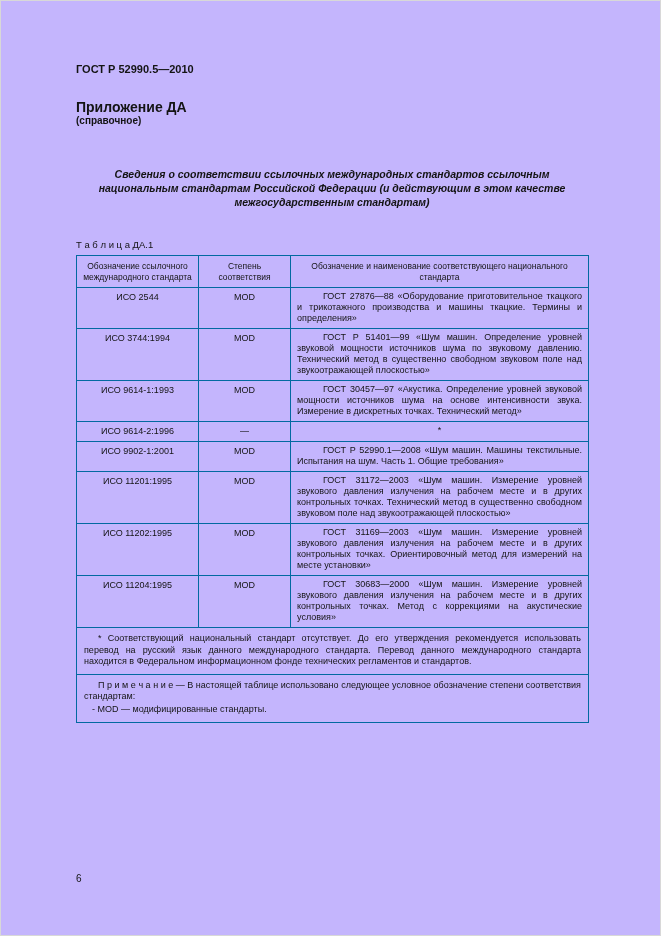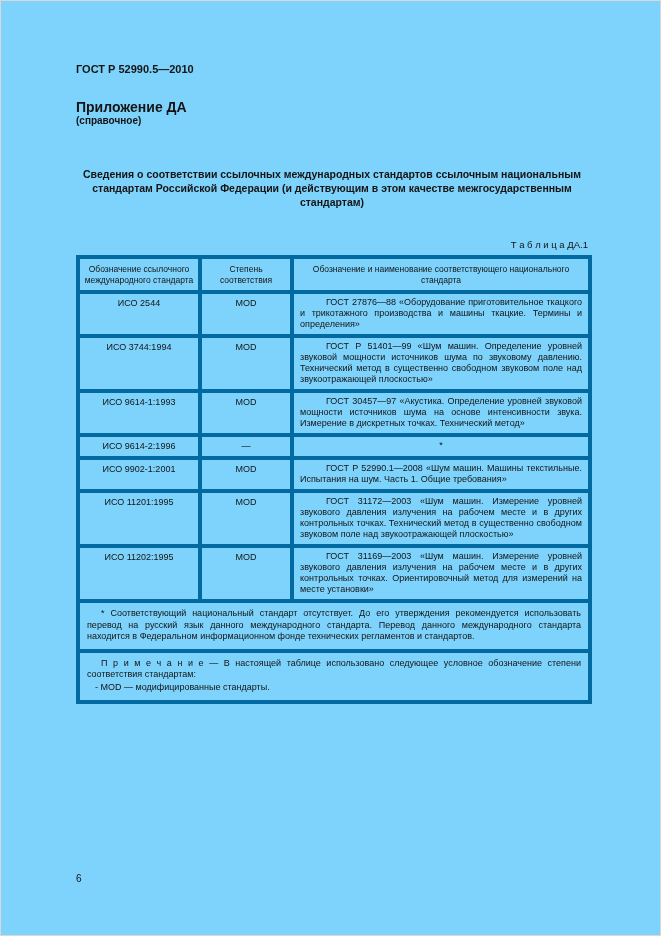--- a/index.html
+++ b/index.html
@@ -1,39 +1,40 @@
 <!DOCTYPE html>
 <html><head>
 <meta charset="utf-8">
 <style>
   * { margin:0; padding:0; box-sizing:border-box; }
   html,body { background:#f2f2f2; }
   .page {
     position:relative;
     width:661px; height:936px;
     margin:0 auto;
-    background:#7dd3fc;
+    background:#c4b5fd;
     border:1px solid #d8d8d8;
     font-family:"Liberation Sans", sans-serif;
     color:#141414;
   }
   .content { position:absolute; left:75px; top:0; width:512px; }
   .doc-number { padding-top:62px; font-size:11px; font-weight:bold; }
   .appendix-title { margin-top:26px; font-size:14px; font-weight:bold; line-height:13px; }
   .appendix-subtitle { text-align:left; font-size:10px; font-weight:bold; line-height:13px; }
   .section-title {
     margin-top:40px; text-align:center; font-size:10.5px; font-weight:bold; line-height:14px;
     padding:0 6px;
+    font-style:italic;
   }
-  .table-caption { margin-top:30px; font-size:9.5px;text-align:right; }
+  .table-caption { margin-top:30px; font-size:9.5px; }
   table.std { margin-top:5px; width:512px; border-collapse:collapse; font-size:9px; line-height:11px; table-layout:fixed; }
   table.std col.w1 { width:122px; }
   table.std col.w2 { width:92px; }
   table.std col.w3 { width:298px; }
-  .std th, .std td { border:4px solid #0369a1; vertical-align:top; }
+  .std th, .std td { border:1px solid #0369a1; vertical-align:top; }
   .std th {
     font-weight:normal; font-size:8.5px; line-height:10.5px;
     text-align:center; vertical-align:middle; padding:5px 4px;
   }
   .std td.c1 { text-align:center; padding:4px 3px; }
   .std td.c2 { text-align:center; padding:4px 3px; }
   .std td.c3 { text-align:justify; text-indent:26px; padding:3px 6px 4px 6px; }
   .std td.c3.center { text-align:center; text-indent:0; }
   .std td.foot { text-align:justify; text-indent:14px; padding:5px 7px 6px 7px; line-height:11.5px; }
   .std td.notecell { padding:5px 7px 7px 7px;margin-left:13px; }
@@ -99,20 +100,25 @@
           <td class="c1">ИСО 11201:1995</td>
           <td class="c2">MOD</td>
           <td class="c3">ГОСТ 31172—2003 «Шум машин. Измерение уровней звукового давления излучения на рабочем месте и в других контрольных точках. Технический метод в существенно свободном звуковом поле над звукоотражающей плоскостью»</td>
         </tr>
         <tr>
           <td class="c1">ИСО 11202:1995</td>
           <td class="c2">MOD</td>
           <td class="c3">ГОСТ 31169—2003 «Шум машин. Измерение уровней звукового давления излучения на рабочем месте и в других контрольных точках. Ориентировочный метод для измерений на месте установки»</td>
         </tr>
         <tr>
+          <td class="c1">ИСО 11204:1995</td>
+          <td class="c2">MOD</td>
+          <td class="c3">ГОСТ 30683—2000 «Шум машин. Измерение уровней звукового давления излучения на рабочем месте и в других контрольных точках. Метод с коррекциями на акустические условия»</td>
+        </tr>
+        <tr>
           <td class="foot" colspan="3">* Соответствующий национальный стандарт отсутствует. До его утверждения рекомендуется использовать перевод на русский язык данного международного стандарта. Перевод данного международного стандарта находится в Федеральном информационном фонде технических регламентов и стандартов.</td>
         </tr>
         <tr>
           <td class="notecell" colspan="3">
             <p class="note-p"><span>П р и м е ч а н и е</span><span> — В настоящей таблице использовано следующее условное обозначение степени соответствия стандартам:</span></p>
             <p class="note-item">- MOD — модифицированные стандарты.</p>
           </td>
         </tr>
       </tbody>
     </table>

